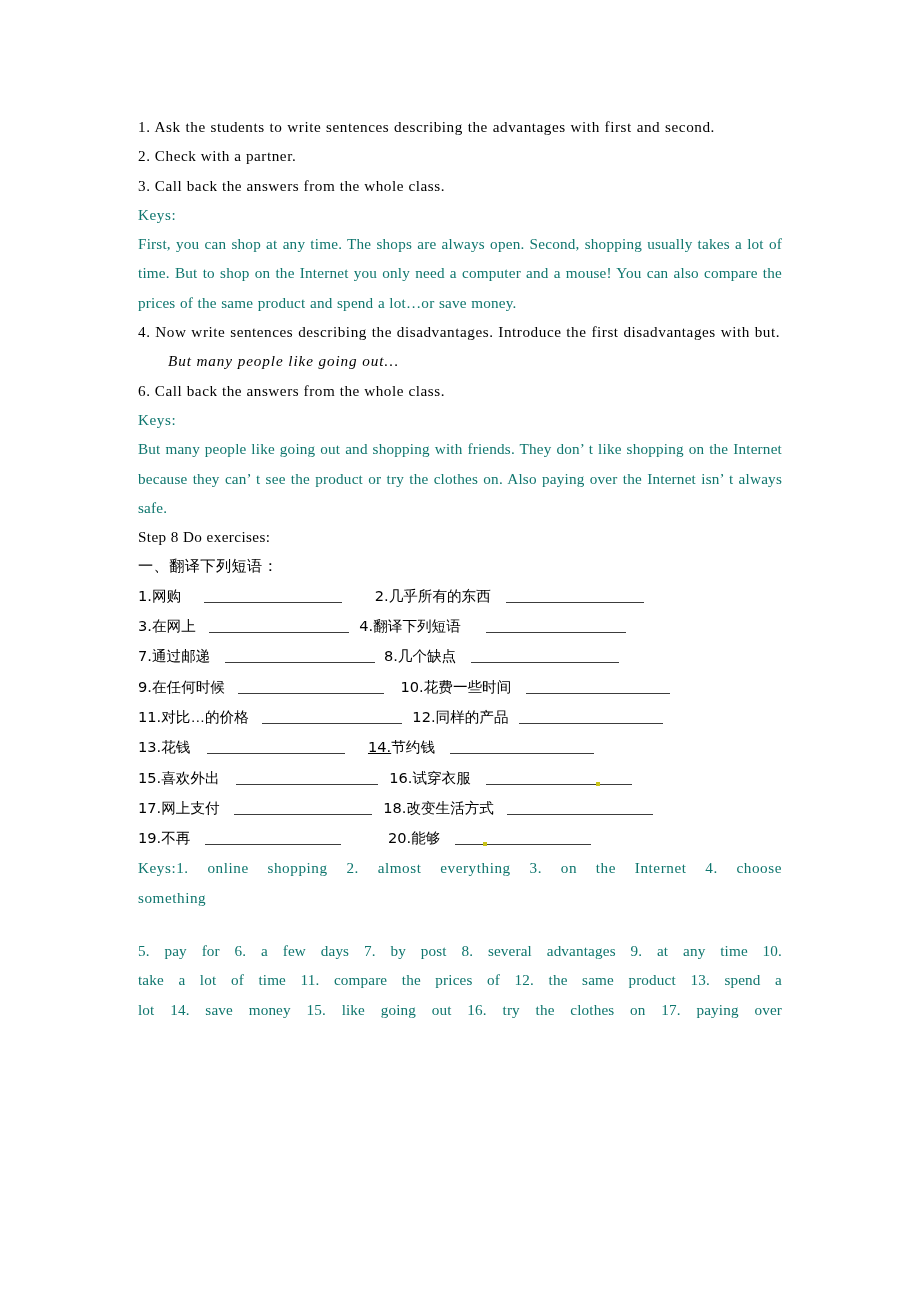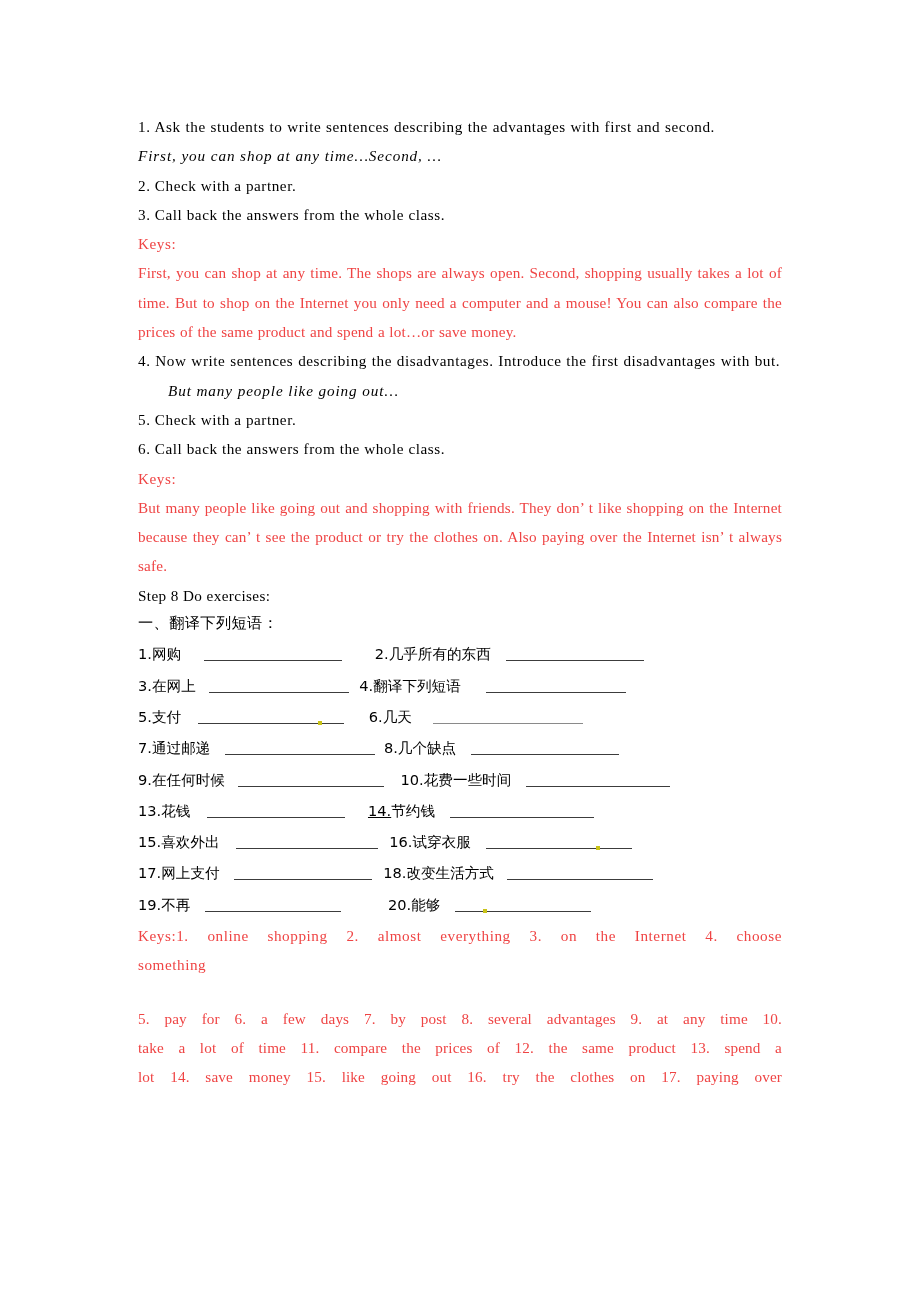--- a/index.html
+++ b/index.html
@@ -28,21 +28,21 @@
   
   .ln {
     font-size: 15.2px;
     line-height: 29.3px;
     letter-spacing: 0.15px;
     margin: 0;
     white-space: normal;
     color: #000000;
   }
   .black { color: #000000; }
-  .red   { color: #ef4444; }
+  .red   { color: #0f766e; }
   .italic {
     font-style: italic;
     letter-spacing: 0.9px;
   }
   .just-en {
     text-align: justify;
     text-align-last: left;
     word-spacing: 0.5px;
   }
   
@@ -92,46 +92,44 @@
     position: relative;
     top: 4px;
   }
   .sectionhead {
     font-size: 15.2px;
     line-height: 29.3px;
     margin: 0;
     letter-spacing: 0.4px;
   }
   .cjk {
-    font-family: Liberation Mono, monospace;
+    font-family: Liberation Sans, sans-serif;
   }
 </style>
 </head>
 <body>
 
 <div class="page">
   <div class="doc">
 
     <p class="ln black just-en track">1. Ask the students to write sentences describing the advantages with first and second.</p>
 
-    <p class="ln black italic">First, you can shop at any time…Second, …</p>
 
     <p class="ln black track">2. Check with a partner.</p>
 
     <p class="ln black track">3. Call back the answers from the whole class.</p>
 
     <p class="ln red track">Keys:</p>
 
     <p class="ln red just-en track2">First, you can shop at any time. The shops are always open. Second, shopping usually takes a lot of time. But to shop on the Internet you only need a computer and a mouse! You can also compare the prices of the same product and spend a lot…or save money.</p>
 
     <p class="ln black just-en track indent-hang">4. Now write sentences describing the disadvantages. Introduce the first disadvantages with but.</p>
 
     <p class="ln black italic indent-sub2">But many people like going out…</p>
 
-    <p class="ln black track">5. Check with a partner.</p>
 
     <p class="ln black track">6. Call back the answers from the whole class.</p>
 
     <p class="ln red track">Keys:</p>
 
     <p class="ln red just-en track2">But many people like going out and shopping with friends. They don’ t like shopping on the Internet because they can’ t see the product or try the clothes on. Also paying over the Internet isn’ t always safe.</p>
 
     <p class="sectionhead black track">Step 8 Do exercises:</p>
 
     <p class="sectionhead black cjk">一、翻译下列短语：</p>
@@ -143,41 +141,41 @@
       <span class="blankline" style="width:138px;margin-left:10px;"></span>
     </div>
 
     <div class="cn-row">
       <span class="cell cn-label">3.</span><span class="cell cn-label cjk">在网上</span>
       <span class="blankline" style="width:140px;margin-left:8px;"></span>
       <span class="cell cn-label" style="margin-left:6px;">4.</span><span class="cell cn-label cjk">翻译下列短语</span>
       <span class="blankline" style="width:140px;margin-left:20px;"></span>
     </div>
 
-    <div class="cn-row">
-      <span class="cell cn-label">5.</span><span class="cell cn-label cjk">支付</span>
-      <span class="blankline" style="width:120px;margin-left:12px;"></span><span class="greenmark"></span><span class="blankline" style="width:26px;"></span>
-      <span class="cell cn-label" style="margin-left:20px;">6.</span><span class="cell cn-label cjk">几天</span>
-      <span class="blankline" style="width:150px;margin-left:16px;border-bottom-color:#8a8a8a;"></span>
-    </div>
 
     <div class="cn-row">
       <span class="cell cn-label">7.</span><span class="cell cn-label cjk">通过邮递</span>
       <span class="blankline" style="width:150px;margin-left:10px;"></span>
       <span class="cell cn-label" style="margin-left:4px;">8.</span><span class="cell cn-label cjk">几个缺点</span>
       <span class="blankline" style="width:148px;margin-left:10px;"></span>
     </div>
 
     <div class="cn-row">
       <span class="cell cn-label">9.</span><span class="cell cn-label cjk">在任何时候</span>
       <span class="blankline" style="width:146px;margin-left:8px;"></span>
       <span class="cell cn-label" style="margin-left:12px;">10.</span><span class="cell cn-label cjk">花费一些时间</span>
       <span class="blankline" style="width:144px;margin-left:10px;"></span>
     </div>
 
+    <div class="cn-row">
+      <span class="cell cn-label">11.</span><span class="cell cn-label cjk">对比…的价格</span>
+      <span class="blankline" style="width:140px;margin-left:8px;"></span>
+      <span class="cell cn-label" style="margin-left:6px;">12.</span><span class="cell cn-label cjk">同样的产品</span>
+      <span class="blankline" style="width:144px;margin-left:6px;"></span>
+    </div>
 
     <div class="cn-row">
       <span class="cell cn-label">13.</span><span class="cell cn-label cjk">花钱</span>
       <span class="blankline" style="width:138px;margin-left:12px;"></span>
       <span class="cell cn-label" style="margin-left:18px;text-decoration:underline;">14.</span><span class="cell cn-label cjk">节约钱</span>
       <span class="blankline" style="width:144px;margin-left:10px;"></span>
     </div>
 
     <div class="cn-row">
       <span class="cell cn-label">15.</span><span class="cell cn-label cjk">喜欢外出</span>

